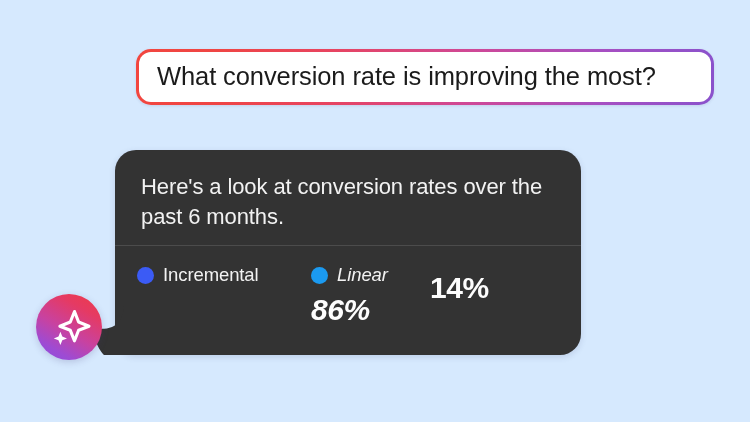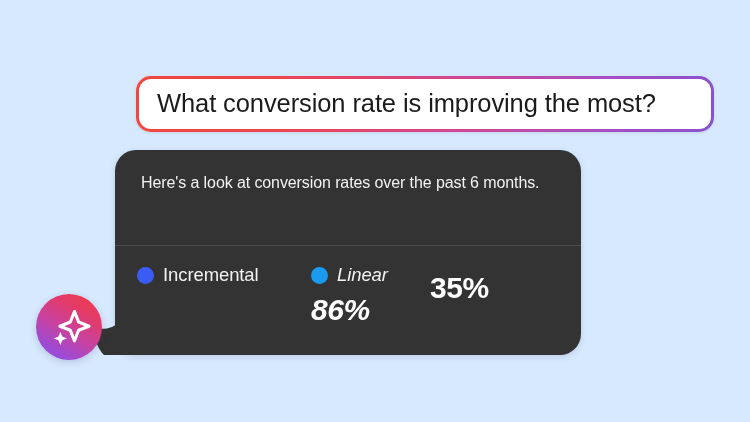--- a/index.html
+++ b/index.html
@@ -13,21 +13,21 @@
   body {
     font-family: "Liberation Sans", sans-serif;
     background: #d6e9fe;
     position: relative;
   }
 
   
   #question-pill {
     position: absolute;
     left: 136px;
-    top: 76px;
+    top: 49px;
     width: 578px;
     height: 56px;
     border-radius: 15px;
     padding: 3px;
     background: linear-gradient(95deg,
         #f2463f 0%,
         #ef4544 14%,
         #e8445f 33%,
         #cf4897 58%,
         #a74fc2 80%,
@@ -95,21 +95,21 @@
     height: 50px;
     overflow: hidden;
   }
   #answer-card-tail svg { display: block; }
 
   #answer-summary {
     padding: 22px 26px 0 26px;
   }
 
   #answer-summary-text {
-    font-size: 16px;
+    font-size: 22px;
     line-height: 1.35;
     color: #f2f2f2;
     letter-spacing: -0.1px;
   }
 
   #card-divider {
     position: absolute;
     left: 0;
     right: 0;
     top: 95px;
@@ -208,17 +208,17 @@
 
     <div class="metric-item" data-col="1">
       <div class="metric-legend">
         <span class="metric-dot" style="background:#1b9af0"></span>
         <span class="metric-label">Linear</span>
       </div>
       <div class="metric-value">86%</div>
     </div>
 
     <div class="metric-item" data-col="2">
-      <div class="metric-value">35%</div>
+      <div class="metric-value">14%</div>
     </div>
 
   </div>
 </div>
 
 </body></html>

